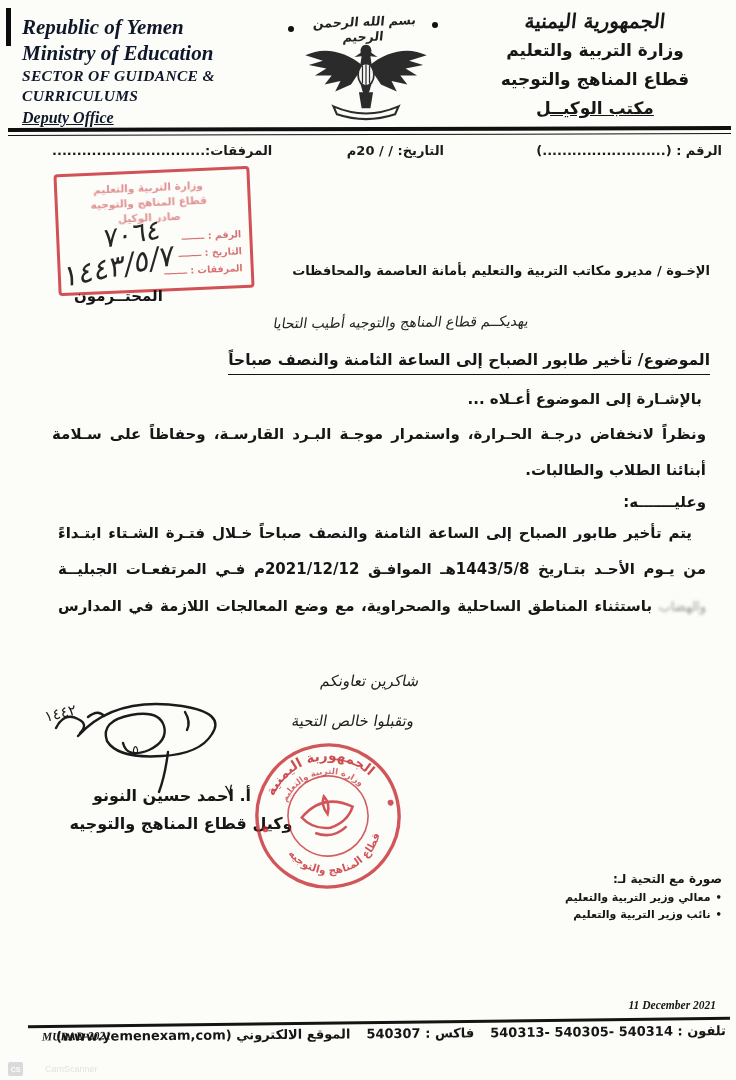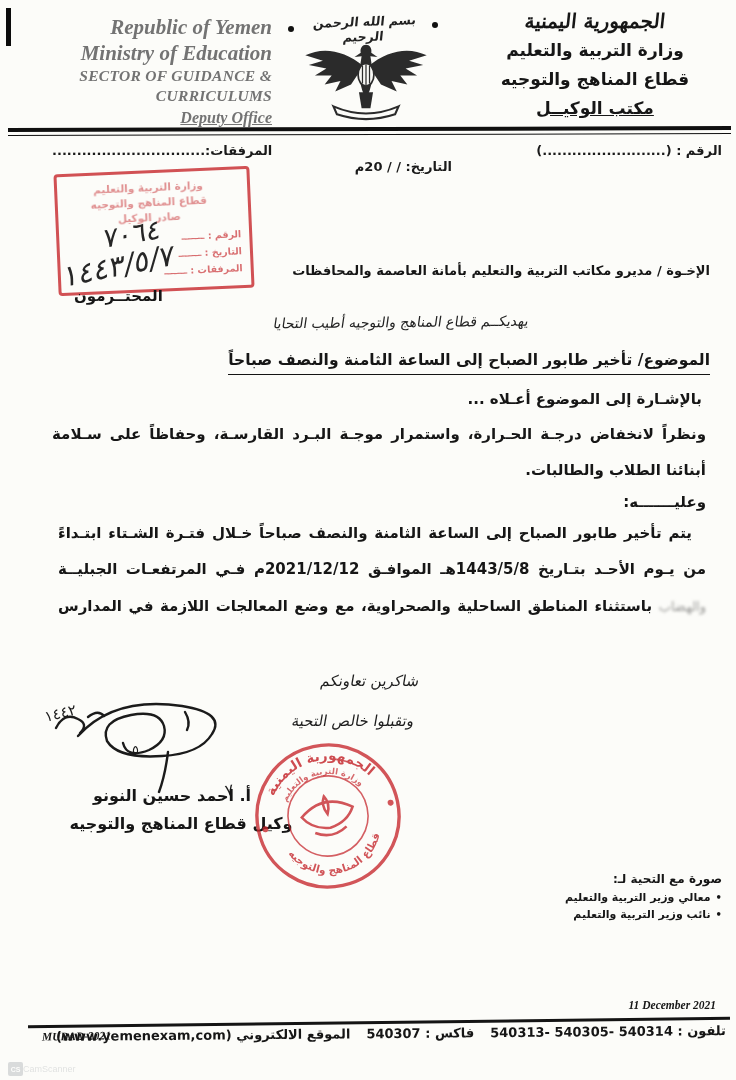--- a/index.html
+++ b/index.html
@@ -4,22 +4,22 @@
 <style>
   * { margin:0; padding:0; box-sizing:border-box; }
   body { background:#888; font-family:"DejaVu Sans", sans-serif; }
   .page {
     position:relative; width:736px; height:1080px; margin:0 auto;
     background:#fcfcf9; overflow:hidden; color:#161616;
   }
   .abs { position:absolute; }
 
   
-  .hdr-en { left:22px; top:14px; width:250px; text-align:right;
-    font-family:"Liberation Serif", serif; font-weight:bold; font-style:italic; color:#737373; }
+  .hdr-en { left:22px; top:14px; width:250px; text-align:left;
+    font-family:"Liberation Serif", serif; font-weight:bold; font-style:italic; color:#0f172a; }
   .hdr-en .l1, .hdr-en .l2 { font-size:21px; line-height:26px; }
   .hdr-en .l3, .hdr-en .l4 { font-size:15.5px; line-height:20px; letter-spacing:.3px; }
   .hdr-en .l5 { font-size:16px; line-height:24px; text-decoration:underline; }
 
   .hdr-ar { right:10px; top:6px; width:262px; text-align:center; direction:rtl; font-weight:bold; }
   .hdr-ar .a1 { font-size:20px; line-height:30px; font-family:"DejaVu Serif", serif;
     font-weight:bold; transform:skewX(-6deg); }
   .hdr-ar .a2, .hdr-ar .a3 { font-size:17px; line-height:29px; }
   .hdr-ar .a4 { font-size:17px; line-height:29px; text-decoration:underline; }
 
@@ -30,21 +30,21 @@
   .emblem { left:300px; top:36px; }
 
   
   .rule-thick { left:8px; right:5px; top:127px; height:4px; background:#101010; transform:rotate(-.15deg); }
   .rule-thin  { left:8px; right:5px; top:134px; height:1.4px; background:#101010; transform:rotate(-.15deg); }
 
   
   .refrow { top:143px; left:0; right:0; height:22px; direction:rtl;
     font-size:13px; font-weight:bold; color:#1a1a1a; }
   .ref-num   { position:absolute; right:14px; }
-  .ref-date  { position:absolute; right:284px;margin-top:16px; }
+  .ref-date  { position:absolute; right:292px; }
   .ref-att   { position:absolute; left:52px; }
 
   
   .stamp { left:56px; top:170px; width:196px; height:122px;
     border:3px solid rgba(198,37,42,.8); border-radius:4px;
     transform:rotate(-2.5deg); direction:rtl; }
   .stamp-lines { position:absolute; top:7px; right:18px; left:10px; text-align:center;
     color:rgba(198,37,42,.5); font-size:10.5px; font-weight:bold; line-height:15px;
     filter:blur(.7px); }
   .stamp-fields { position:absolute; top:56px; right:8px; text-align:right;
@@ -102,21 +102,21 @@
   .foot-rule { left:28px; right:6px; top:1021px; height:2.6px; background:#141414;
     transform:rotate(-.7deg); }
   .murad { left:42px; top:1030px; font-family:"Liberation Serif", serif;
     font-style:italic; font-weight:bold; font-size:11.5px; transform:rotate(-1deg); }
   .foot-ar { right:10px; top:1026px; direction:rtl; font-size:13px; font-weight:bold;
     display:flex; gap:16px; transform:rotate(-.5deg); }
   .foot-ar .seg { white-space:nowrap; }
 
   
   .edge-bar { left:6px; top:8px; width:5px; height:38px; background:#0c0c0c; }
-  .watermark { left:8px; bottom:4px; display:flex; align-items:center; gap:0; opacity:.35; }
+  .watermark { left:8px; bottom:4px; display:flex; align-items:center; gap:22px; opacity:.35; }
   .wm-box { width:15px; height:14px; background:#9aa0a6; color:#fff; font-size:7px;
     font-weight:bold; display:flex; align-items:center; justify-content:center;
     border-radius:2px; font-family:"Liberation Sans", sans-serif; }
   .wm-text { font-size:9px; color:#aeb2b6; font-family:"Liberation Sans", sans-serif; }
 </style>
 </head>
 <body>
 
 <div class="page">
 

